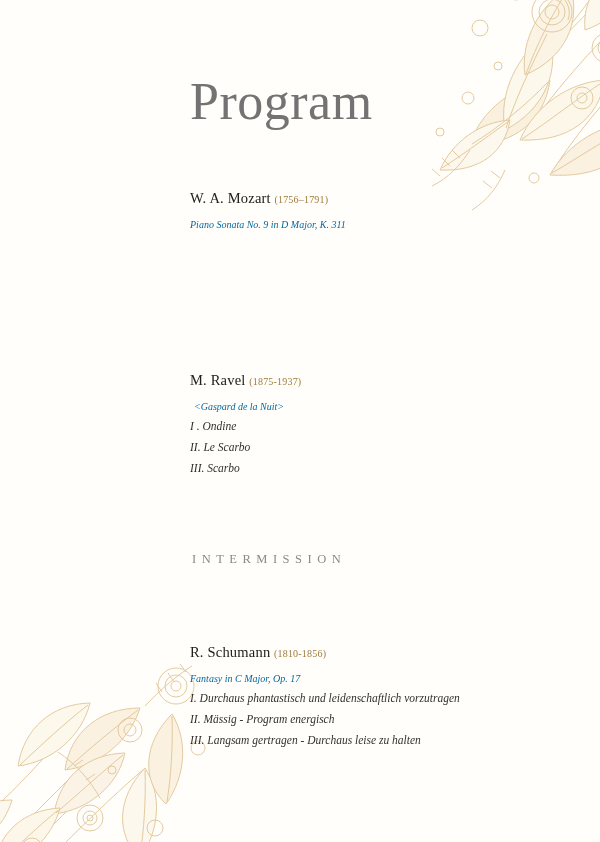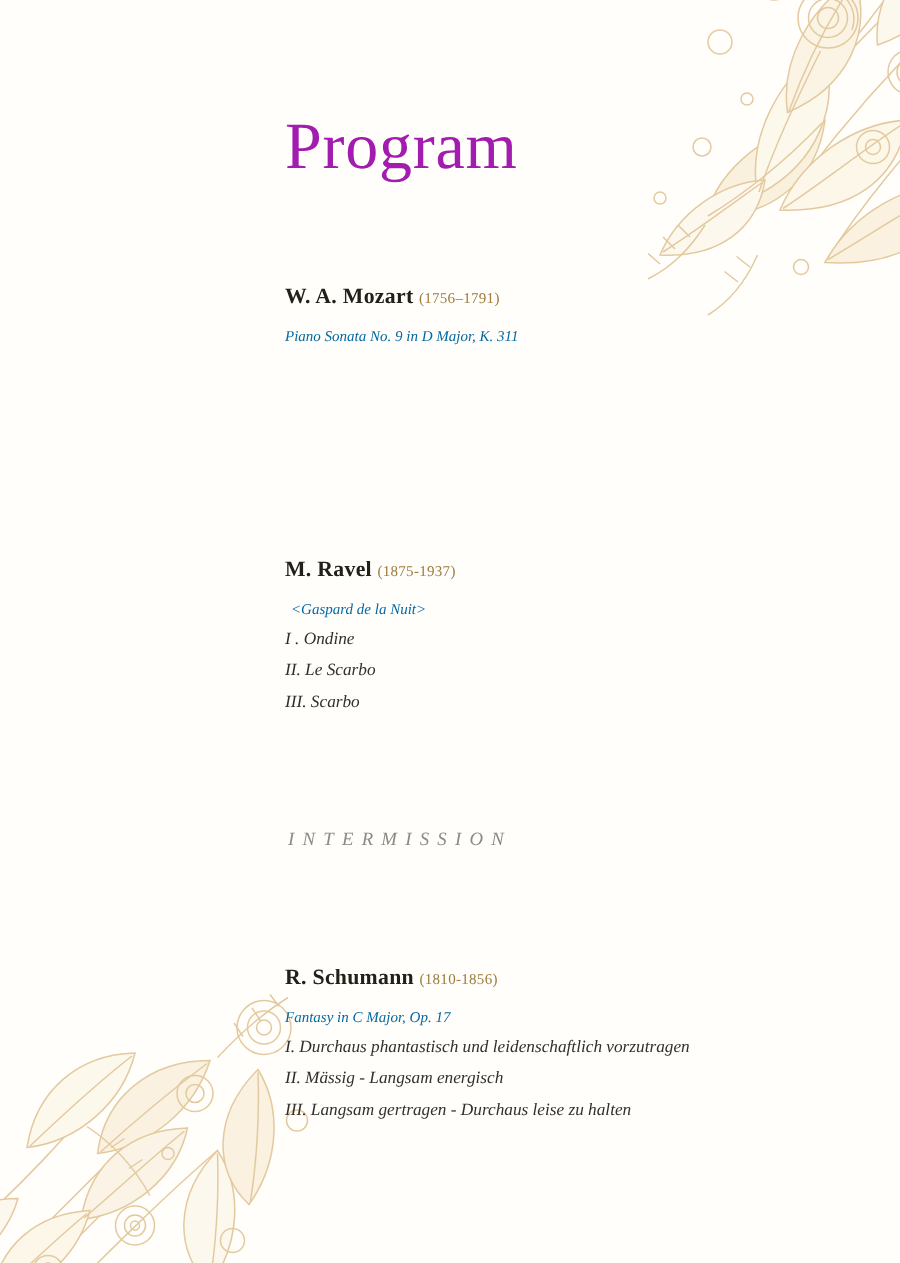--- a/index.html
+++ b/index.html
@@ -32,44 +32,44 @@
 
   
   .content {
     position: relative;
     z-index: 5;
   }
   .title {
     position: absolute;
     left: 190px;
     top: 72px;
-    font-size: 44px;
+    font-size: 52px;
     font-weight: 400;
     letter-spacing: 0.5px;
-    color: #a21caf;
+    color: #737373;
     font-family: "Liberation Serif", serif;
   }
 
   .work {
     position: absolute;
     left: 190px;
   }
   .work-1 { top: 190px; }
   .work-2 { top: 372px; }
   .work-3 { top: 644px; }
 
   .composer-line {
     font-size: 14.5px;
     font-weight: bold;
     color: #222018;
     margin: 0 0 12px 0;
     white-space: nowrap;
   }
   .composer-name {
-    font-weight: bold;
+    font-weight: normal;
     letter-spacing: 0.2px;
   }
   .composer-dates {
     font-size: 10px;
     font-weight: normal;
     color: #9e7b3d;
     letter-spacing: 0.2px;
   }
   .piece {
     font-size: 10px;
@@ -93,21 +93,20 @@
   }
 
   .intermission {
     position: absolute;
     left: 192px;
     top: 552px;
     font-size: 12.5px;
     letter-spacing: 5.5px;
     color: #8e8a82;
     font-family: "Liberation Serif", serif;
-    font-style: italic;
   }
 </style>
 </head>
 <body>
 
 <div class="page">
 
   <div class="deco deco-tr">
     <svg width="320" height="330" viewBox="0 0 320 330" fill="none" xmlns="http://www.w3.org/2000/svg">
       <g stroke="#e2c79a" stroke-width="1" fill="none" opacity="0.95">
@@ -235,19 +234,19 @@
     <div class="intermission">INTERMISSION</div>
 
     <div class="work work-3">
       <p class="composer-line">
         <span class="composer-name">R. Schumann</span>
         <span class="composer-dates">(1810-1856)</span>
       </p>
       <p class="piece">Fantasy in C Major, Op. 17</p>
       <div class="movements">
         <p class="movement">I. Durchaus phantastisch und leidenschaftlich vorzutragen</p>
-        <p class="movement">II. Mässig - Langsam energisch</p>
+        <p class="movement">II. Mässig - Program energisch</p>
         <p class="movement">III. Langsam gertragen - Durchaus leise zu halten</p>
       </div>
     </div>
 
   </div>
 </div>
 
 </body></html>

